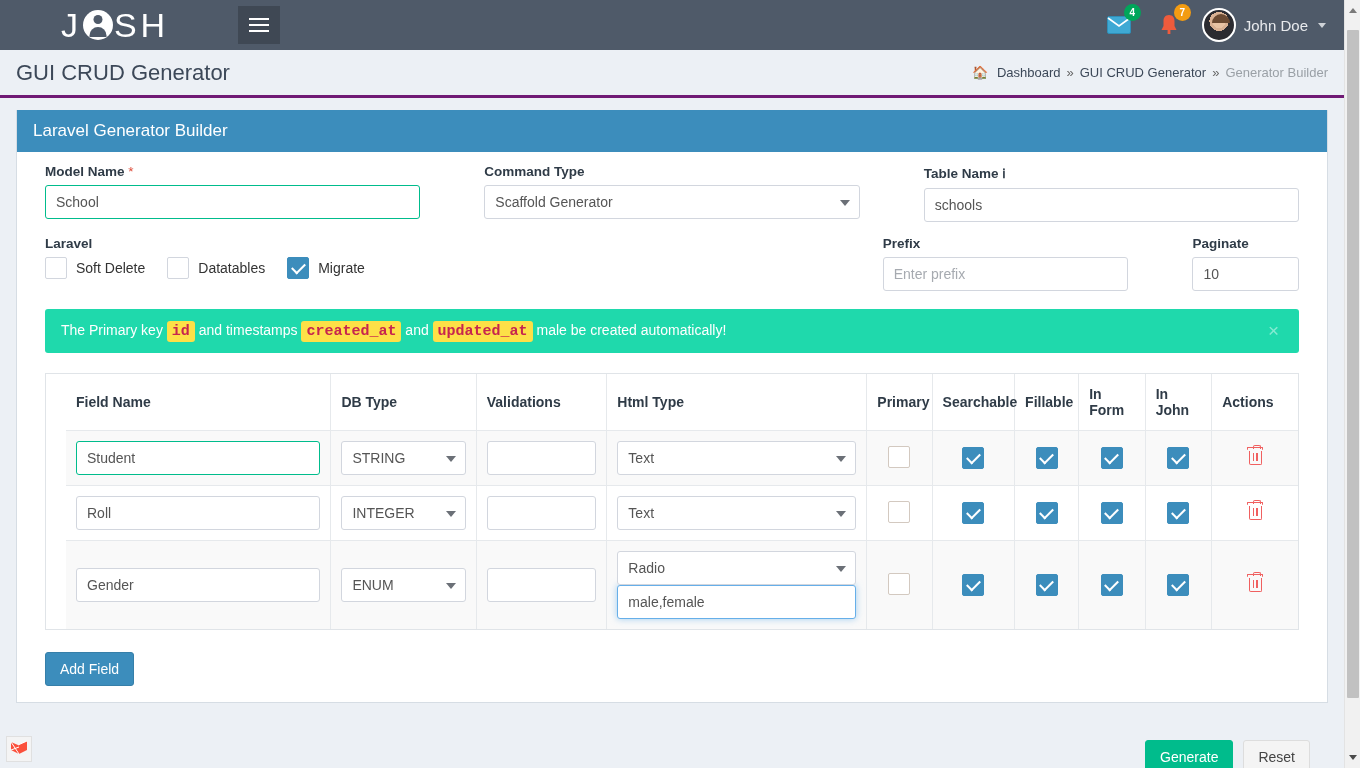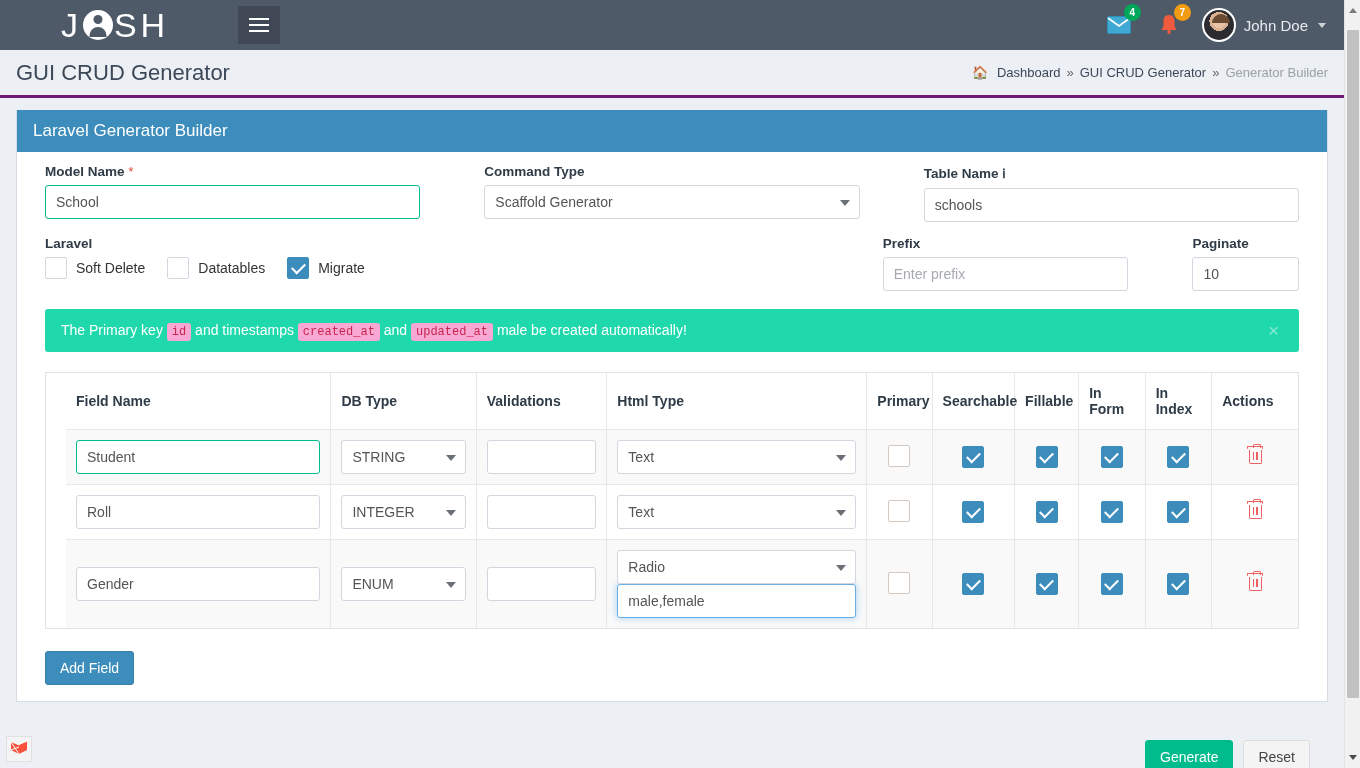--- a/index.html
+++ b/index.html
@@ -143,22 +143,22 @@
   }
   .box-chk.disabled { border-color: #d3c9c0; background: #fff; }
   .chk-label { font-size: 14px; color: #333; }
 
   
   .alert {
     margin: 18px 12px 0 12px; background: #1fd9ac; color: #fff;
     padding: 13px 16px; font-size: 14px; position: relative; border-radius: 3px;
   }
   .alert code {
-    background: #f9a8d4; color: #c7254e; padding: 2px 5px; border-radius: 3px;
-    font-family: "Liberation Mono", monospace; font-size: 12px;
+    background: #fde047; color: #c7254e; padding: 2px 5px; border-radius: 3px;
+    font-family: "Liberation Mono", monospace; font-size: 15px; font-weight: bold;
   }
   .alert .close-x {
     position: absolute; right: 14px; top: 11px; color: #fff; opacity: .45;
     font-size: 19px; line-height: 1; cursor: pointer; background:none;
     border:none; font-family:"Liberation Sans", sans-serif;
   }
 
   
   .tbl-wrap { margin: 20px 12px 0 12px; border: 1px solid #e0e4e8; padding-left: 20px; }
   table.fields { width: 100%; border-collapse: collapse; table-layout: fixed; }
@@ -379,21 +379,21 @@
           <thead>
             <tr>
               <th>Field Name</th>
               <th>DB Type</th>
               <th>Validations</th>
               <th>Html Type</th>
               <th>Primary</th>
               <th>Searchable</th>
               <th>Fillable</th>
               <th>In Form</th>
-              <th>In Index</th>
+              <th>In John</th>
               <th>Actions</th>
             </tr>
           </thead>
           <tbody>
 
             <tr class="striped">
               <td>
                 <input class="fc valid" type="text" value="Student" style="">
               </td>
               <td>

